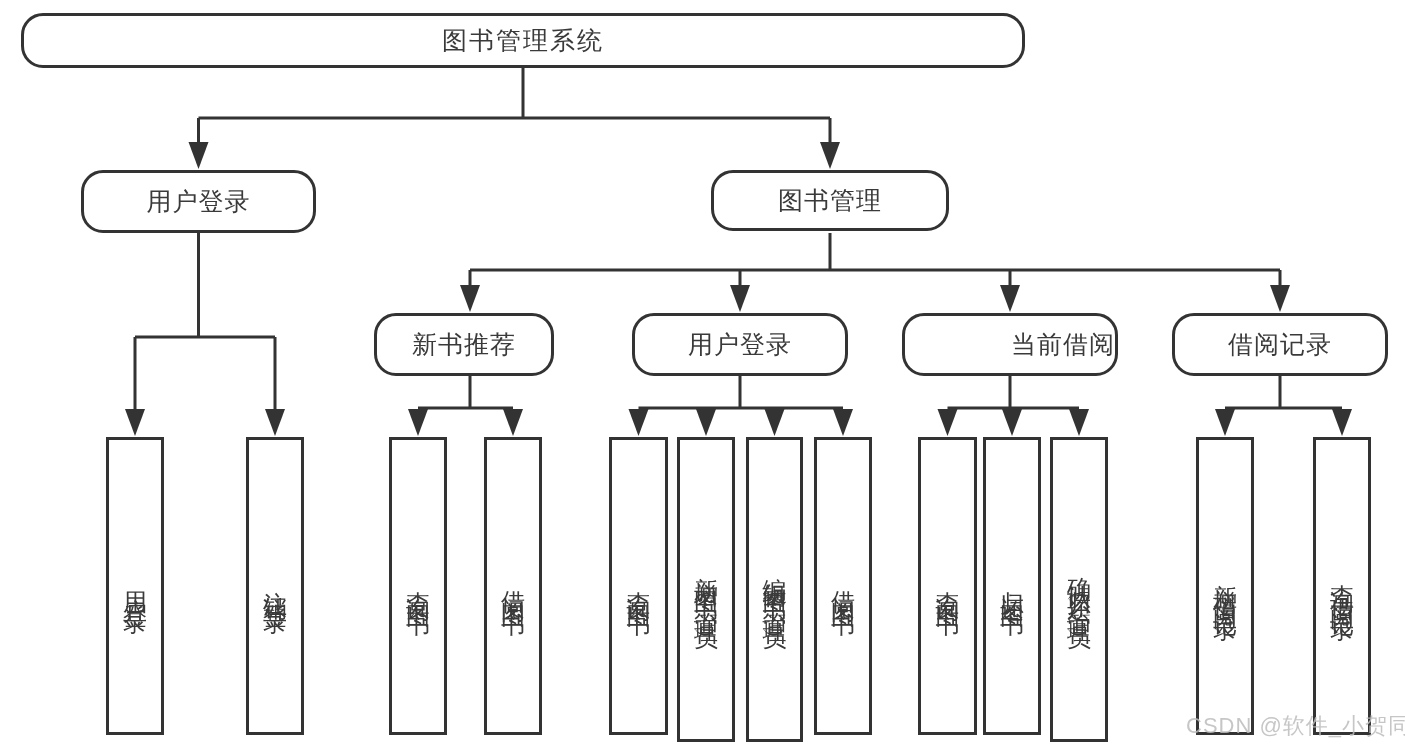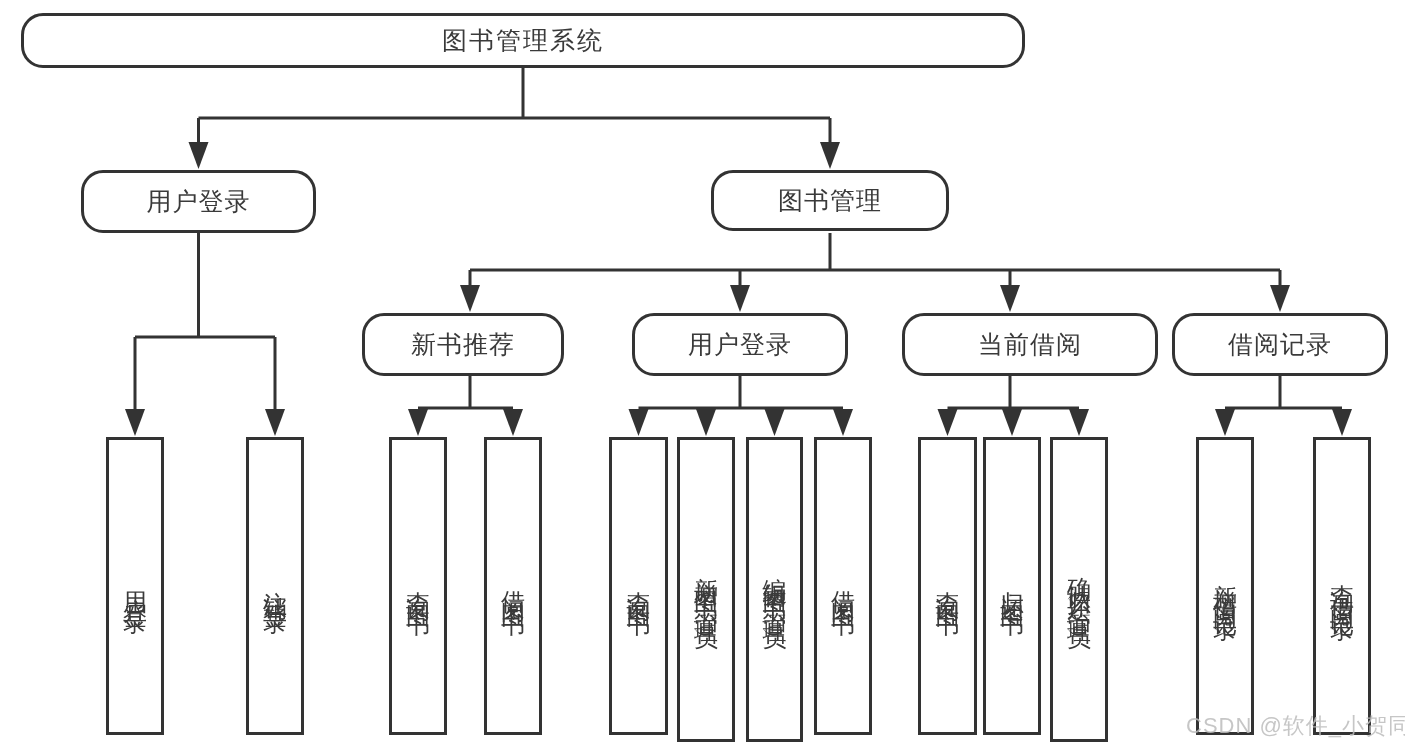--- a/index.html
+++ b/index.html
@@ -77,27 +77,27 @@
     <span>图书管理系统</span>
   </div>
 
   <div class="node hbox" style="left:81px;top:170px;width:235px;height:63px;">
     <span>用户登录</span>
   </div>
   <div class="node hbox" style="left:711px;top:170px;width:238px;height:61px;">
     <span>图书管理</span>
   </div>
 
-  <div class="node hbox" style="left:362px;top:313px;width:202px;height:63px;">
+  <div class="node hbox" style="left:374px;top:313px;width:180px;height:63px;">
     <span>新书推荐</span>
   </div>
   <div class="node hbox" style="left:632px;top:313px;width:216px;height:63px;">
     <span>用户登录</span>
   </div>
-  <div class="node hbox" style="left:902px;top:313px;width:256px;height:63px;">
+  <div class="node hbox" style="left:902px;top:313px;width:216px;height:63px;justify-content:flex-end;">
     <span>当前借阅</span>
   </div>
   <div class="node hbox" style="left:1172px;top:313px;width:216px;height:63px;text-align:center;">
     <span>借阅记录</span>
   </div>
 
   <div class="node leaf" style="left:106px;top:437px;width:58px;height:298px;">
     <span>用户登录</span>
   </div>
   <div class="node leaf" style="left:246px;top:437px;width:58px;height:298px;">

